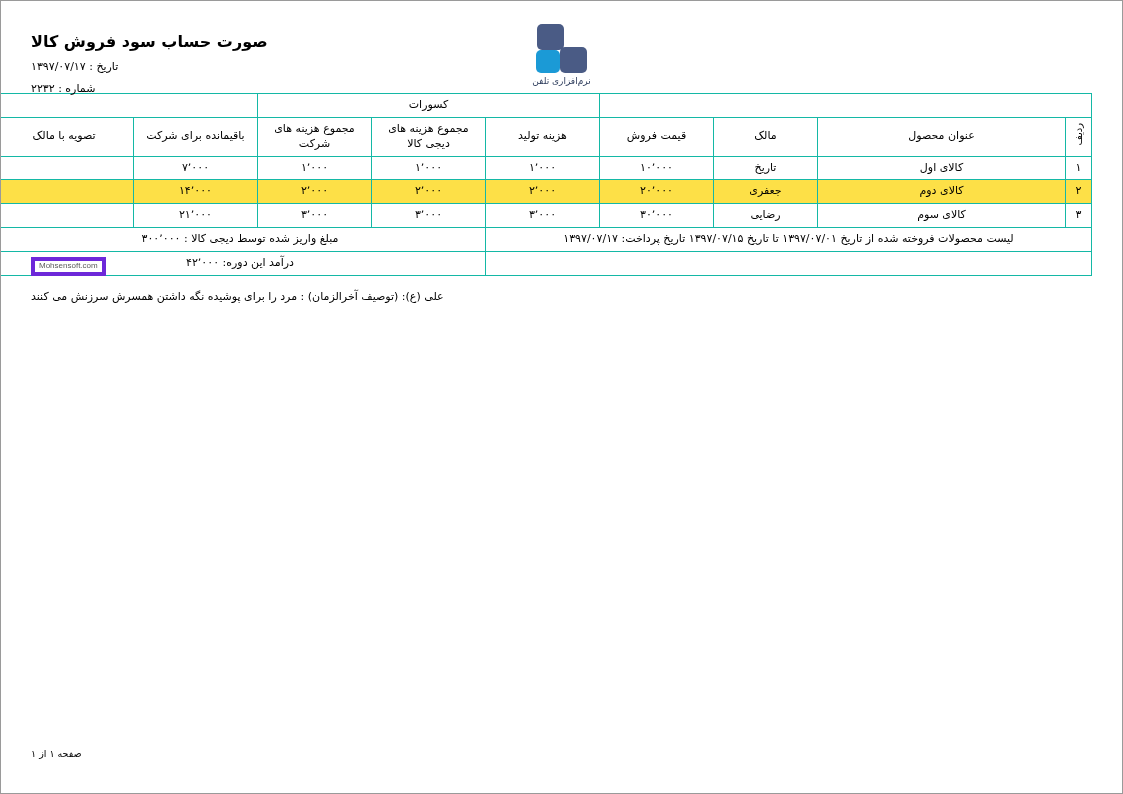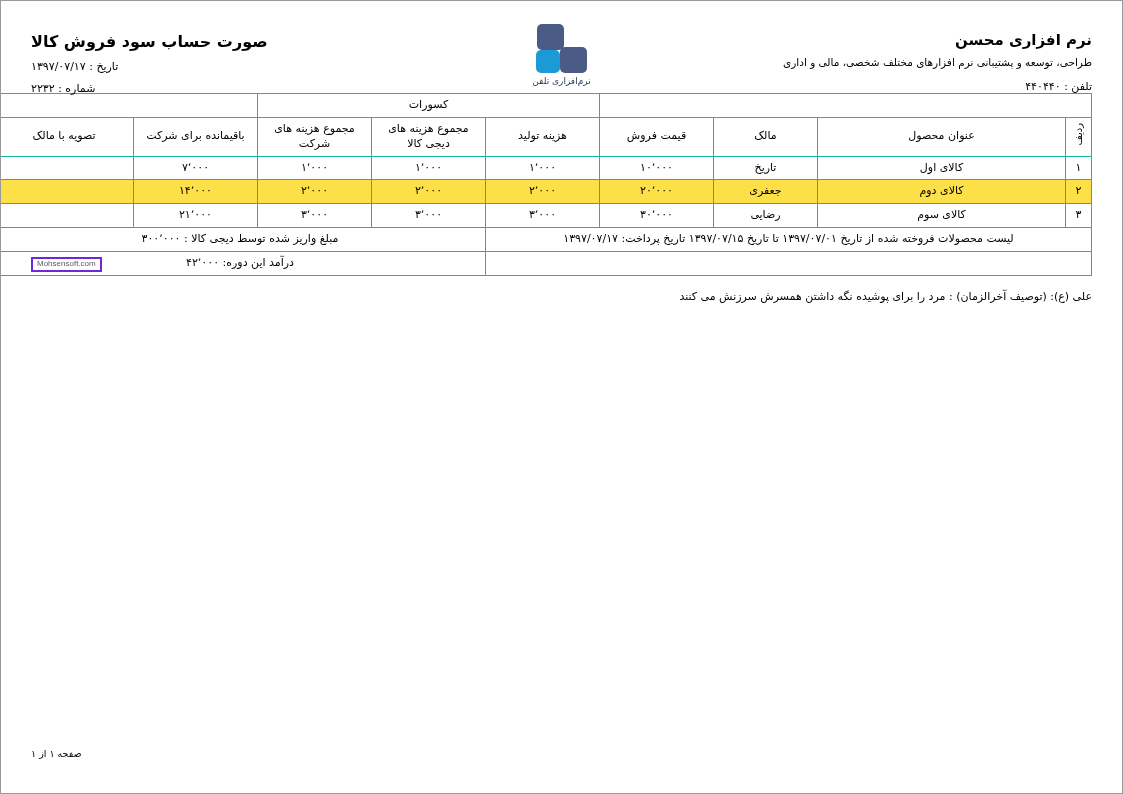--- a/index.html
+++ b/index.html
@@ -159,34 +159,34 @@
   .foot-left {
     text-align: left;
     padding-left: 10px;
   }
 
   
   .watermark {
     position: absolute;
     left: 30px;
     top: 256px;
-    border: 2px solid #6d28d9;
+    border: 4px solid #6d28d9;
     color: #5b5b5b;
     font-family: "Liberation Sans", sans-serif;
     font-size: 8px;
     padding: 1px 4px;
     background: #ffffff;
     line-height: 1.1;
     direction: ltr;
   }
 
   
   .quote {
     margin-top: 14px;
-    text-align: right;
+    text-align: left;
     font-size: 11px;
     direction: rtl;
   }
 
   
   .page-footer {
     position: absolute;
     left: 30px;
     bottom: 34px;
     font-size: 9.5px;
@@ -195,28 +195,20 @@
   }
 </style>
 </head>
 <body>
 
 <div class="page">
   <div class="sheet">
 
     <div class="doc-header">
 
-      <div class="hdr-right">
-        <div class="company-name">نرم افزاری محسن</div>
-        <div class="company-sub">طراحی، توسعه و پشتیبانی نرم افزارهای مختلف شخصی، مالی و اداری</div>
-        <div class="company-tel">
-          <span>تلفن :</span>
-          <span>۴۴۰۴۴۰</span>
-        </div>
-      </div>
 
       <div class="hdr-logo">
         <div class="logo-mark">
           <span class="logo-sq sq-a"></span>
           <span class="logo-sq sq-b"></span>
           <span class="logo-sq sq-c"></span>
         </div>
         <div class="logo-text">نرم‌افزاری تلفن</div>
       </div>
 

